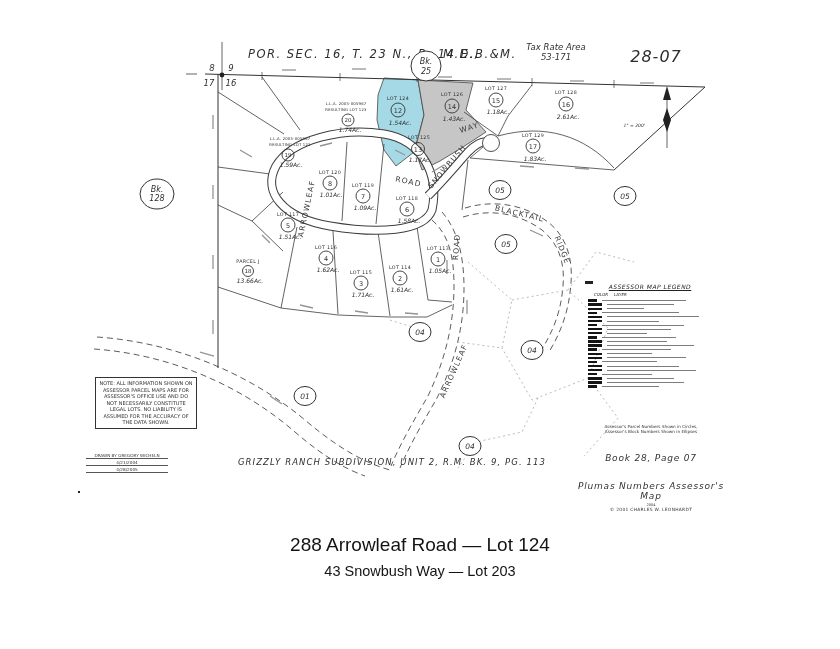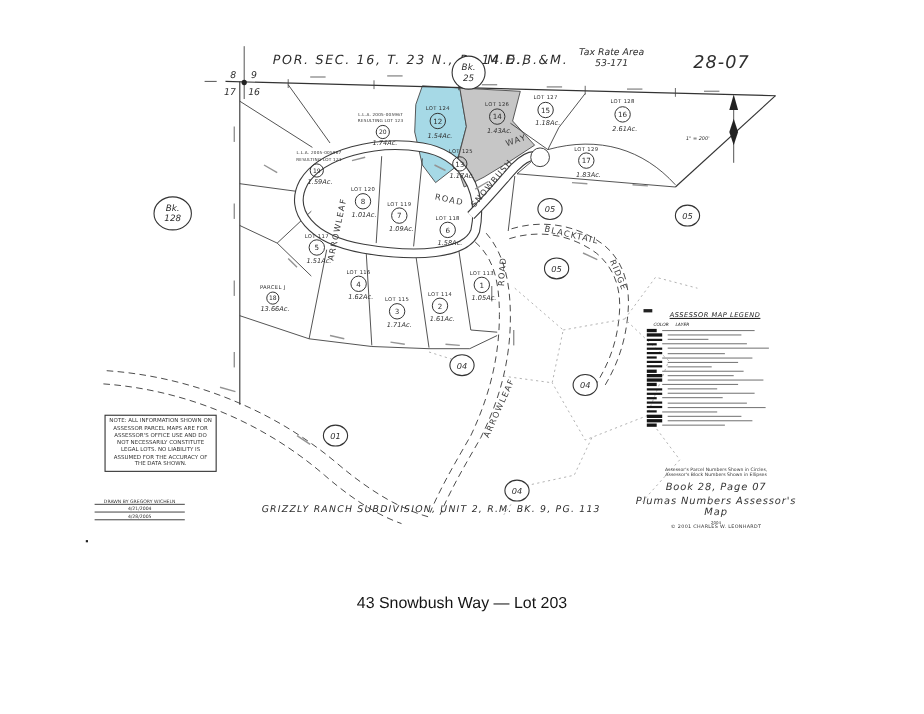--- a/index.html
+++ b/index.html
@@ -40,21 +40,21 @@
   #legend{left:588px;top:283px;width:124px;color:#222;}
   #legend .lg-title{font-size:6px;font-style:italic;text-align:center;
                     text-decoration:underline;letter-spacing:.5px;margin-bottom:2px;}
   #legend .lg-heads{display:flex;font-size:4px;font-style:italic;margin-bottom:1.5px;}
   #legend .lg-heads span:first-child{width:26px;text-align:center;}
   .lg-row{display:flex;align-items:center;height:4.1px;}
   .lg-bar{display:inline-block;height:2.4px;background:#151515;margin-right:5px;}
   .lg-line{display:inline-block;height:1px;background:#7d7d7d;}
   #credits{left:566px;top:424px;width:170px;text-align:center;color:#333;}
   #credits .c-sm{font-size:4.2px;line-height:1.3;}
-  #credits .c-bk{font-size:9px;font-style:italic;letter-spacing:.8px;margin-top:3px;}
+  #credits .c-bk{font-size:9px;font-style:italic;letter-spacing:.8px;margin-top:18px;}
   #credits .c-yr{font-size:3.6px;margin-top:2px;}
   #credits .c-cp{font-size:4.4px;letter-spacing:.3px;}
   #caption{left:0;top:534px;width:840px;text-align:center;color:#141414;
            font-family:"Liberation Sans",sans-serif;}
   #caption .cap1{font-size:19px;}
   #caption .cap2{font-size:14.5px;margin-top:7px;}
   .speck{position:absolute;background:#222;}
 </style>
 </head>
 <body>
@@ -439,16 +439,17 @@
   <div class="c-bk">Book 28, Page 07</div>
   <div class="c-bk">Plumas Numbers Assessor's Map</div>
   <div class="c-yr">2004</div>
   <div class="c-cp">© 2001 CHARLES W. LEONHARDT</div>
 </div>
 
 <div class="speck" style="left:78px;top:491px;width:2px;height:2px;"></div>
 <div class="speck" style="left:585px;top:281px;width:8px;height:3px;"></div>
 
 <div class="ovl" id="caption">
+  <div class="cap1">288 Arrowleaf Road — Lot 124</div>
   <div class="cap2">43 Snowbush Way — Lot 203</div>
 </div>
 
 </div>
 
 </body></html>

